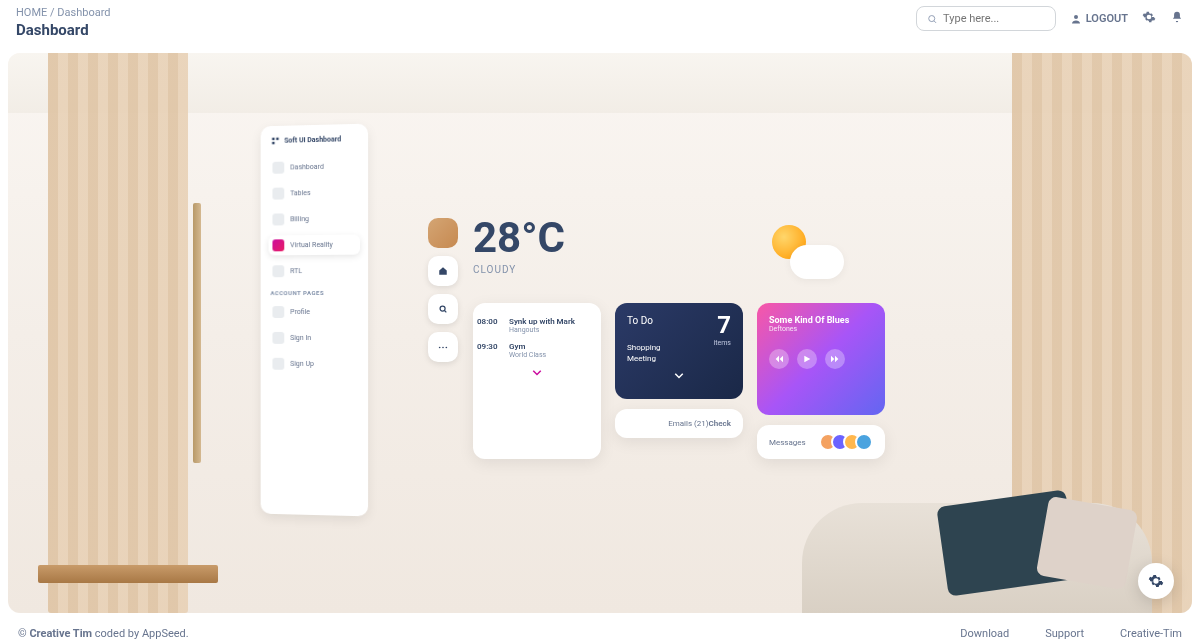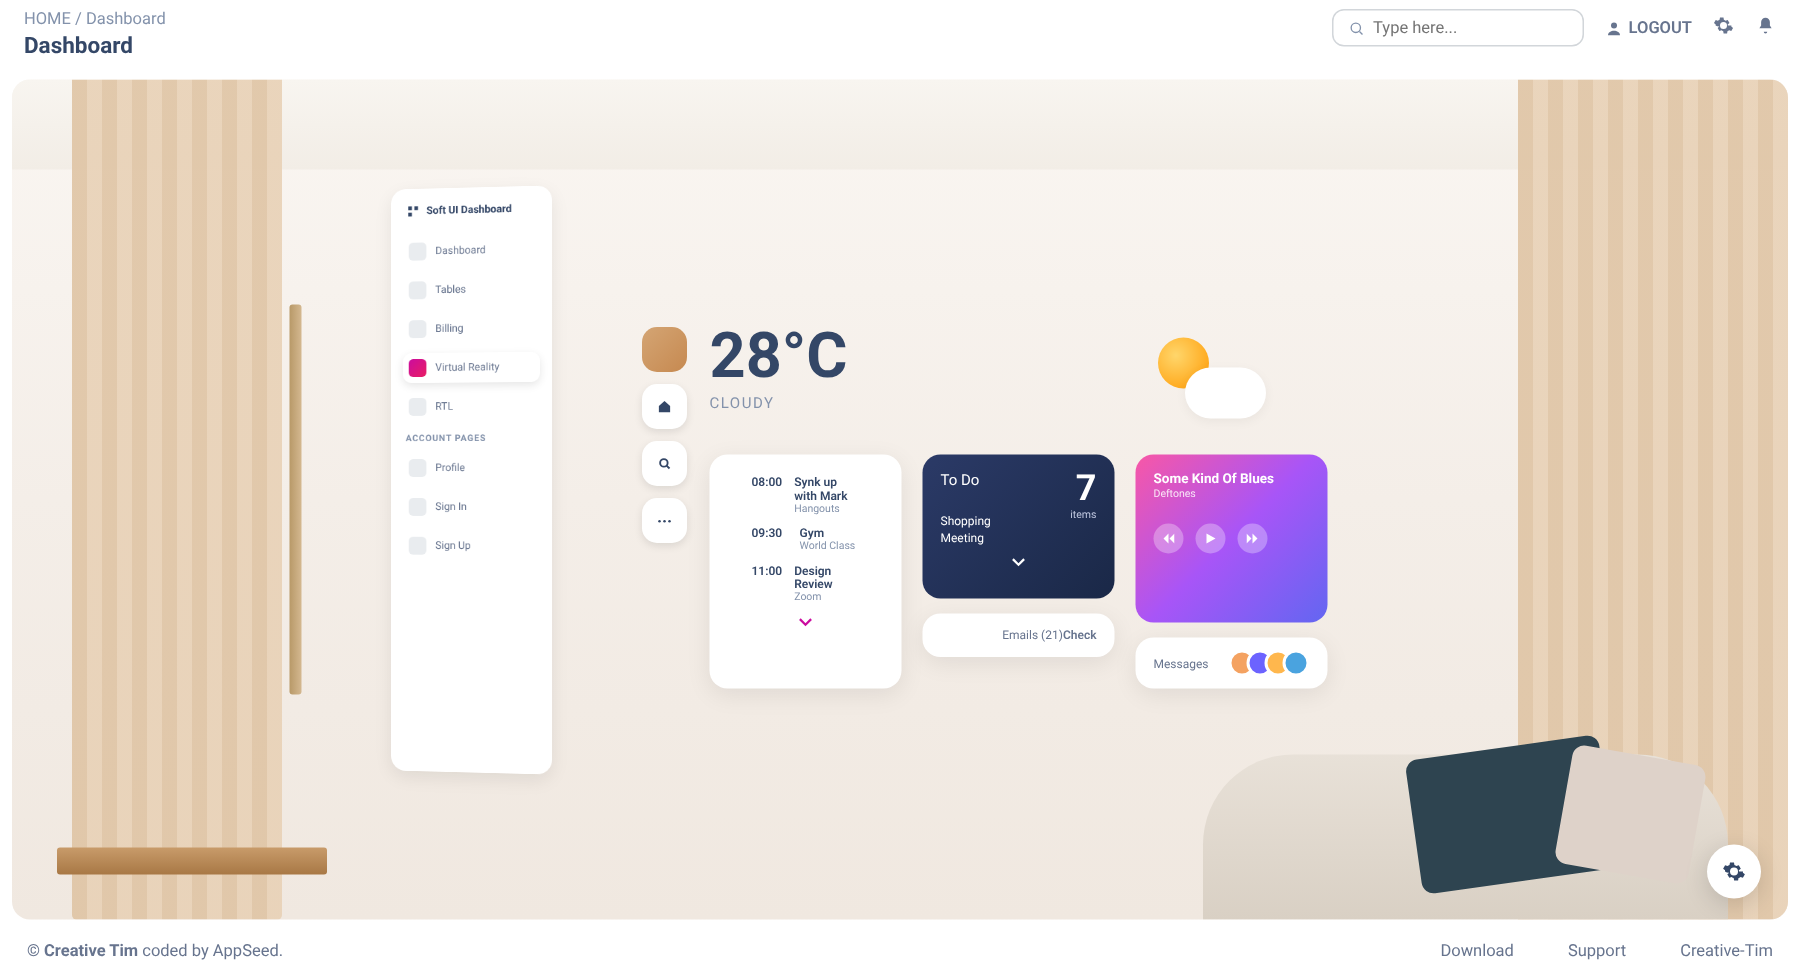--- a/index.html
+++ b/index.html
@@ -3,21 +3,21 @@
 <meta charset="utf-8">
 <style>
 *{box-sizing:border-box;margin:0;padding:0;font-family:-apple-system,BlinkMacSystemFont,'Segoe UI',Roboto,sans-serif}
 body{background:#fff;color:#344767;font-size:12px}
 .topbar{display:flex;justify-content:space-between;align-items:flex-start;padding:6px 16px}
 .top-left{display:flex;flex-direction:column;gap:2px}
 .breadcrumb{font-size:11px;color:#8392ab}
 .breadcrumb a{color:#8392ab;text-decoration:none}
 .page-title{font-size:15px;font-weight:700;color:#344767}
 .top-right{display:flex;align-items:center;gap:14px}
-.search{display:flex;align-items:center;border:1px solid #d2d6da;border-radius:8px;padding:5px 10px;width:168px;background:#fff}
+.search{display:flex;align-items:center;border:1px solid #d2d6da;border-radius:8px;padding:5px 10px;width:140px;background:#fff}
 .search input{border:none;outline:none;font-size:11px;color:#8392ab;width:100%;background:transparent}
 .search svg{width:12px;height:12px;margin-right:6px}
 .logout{display:flex;align-items:center;gap:4px;font-size:11px;font-weight:600;color:#67748e;text-decoration:none}
 .icon-btn{color:#67748e;cursor:pointer}
 .hero{position:relative;margin:8px;border-radius:12px;height:560px;overflow:hidden;background:linear-gradient(180deg,#faf6f2 0%,#f4eee8 50%,#f0e8e0 100%)}
 .room-ceiling{position:absolute;top:0;left:0;right:0;height:60px;background:linear-gradient(180deg,#f8f5f0,#f2ede6)}
 .curtain-l{position:absolute;left:40px;top:0;width:140px;height:100%;background:repeating-linear-gradient(90deg,#dfc4a4 0 10px,#e8d1b6 10px 20px);opacity:.9;border-radius:0 0 3px 3px}
 .curtain-r{position:absolute;right:0;top:0;width:180px;height:100%;background:repeating-linear-gradient(90deg,#dfc4a4 0 10px,#e8d1b6 10px 20px);opacity:.9}
 .door{position:absolute;left:185px;top:150px;width:8px;height:260px;background:linear-gradient(90deg,#b89968,#d4b890);border-radius:2px}
 .sofa{position:absolute;right:40px;bottom:0;width:350px;height:110px;background:linear-gradient(180deg,#e8e1d8,#d9d0c4);border-radius:60px 60px 0 0}
@@ -37,21 +37,21 @@
 .mini-btn{width:30px;height:30px;border-radius:10px;background:#fff;box-shadow:0 2px 6px rgba(0,0,0,.1);display:flex;align-items:center;justify-content:center;cursor:pointer}
 .weather{position:absolute;left:465px;top:160px}
 .weather-temp{font-size:42px;font-weight:700;color:#344767}
 .weather-cond{font-size:10px;color:#8392ab;letter-spacing:1px;margin-top:2px}
 .sun-icon{position:absolute;left:760px;top:170px;width:76px;height:56px}
 .sun-icon .cloud{position:absolute;right:0;bottom:0;width:54px;height:34px;background:#fff;border-radius:20px;box-shadow:0 2px 8px rgba(0,0,0,.05)}
 .sun-icon .sun{position:absolute;left:4px;top:2px;width:34px;height:34px;background:radial-gradient(circle at 35% 35%,#ffd66b,#ff9800);border-radius:50%}
 .cards{position:absolute;left:465px;top:250px;display:flex;gap:14px}
 .card{background:#fff;border-radius:12px;box-shadow:0 4px 16px rgba(0,0,0,.08)}
 .schedule{width:128px;padding:10px 0 6px}
-.sched-row{display:flex;padding:4px 28px;gap:8px;font-size:8px}
+.sched-row{display:flex;padding:4px 4px;gap:8px;font-size:8px}
 .sched-time{color:#344767;font-weight:600;width:24px}
 .sched-body{display:flex;flex-direction:column}
 .sched-title{color:#344767;font-weight:600}
 .sched-sub{color:#8392ab;font-size:7px}
 .sched-more{text-align:center;color:#cb0c9f;font-size:10px;padding-top:4px;cursor:pointer}
 .todo-wrap{width:128px;display:flex;flex-direction:column}
 .todo{background:linear-gradient(135deg,#2b3a67,#1a2847);border-radius:12px;color:#fff;padding:12px;height:96px;position:relative}
 .todo-title{font-size:10px;font-weight:400}
 .todo-count{position:absolute;right:12px;top:8px;font-size:24px;font-weight:700}
 .todo-items{position:absolute;right:12px;top:36px;font-size:7px;color:#c0c8e0}
@@ -209,27 +209,20 @@
             <div class="sched-sub">Hangouts</div>
           </div>
         </div>
       <div class="sched-row">
           <div class="sched-time">09:30</div>
           <div class="sched-body">
             <div class="sched-title">Gym</div>
             <div class="sched-sub">World Class</div>
           </div>
         </div>
-      <div class="sched-row">
-          <div class="sched-time">11:00</div>
-          <div class="sched-body">
-            <div class="sched-title">Design Review</div>
-            <div class="sched-sub">Zoom</div>
-          </div>
-        </div>
       <div class="sched-more"><svg width="10" height="6" viewBox="0 0 12 8" fill="none" stroke="#cb0c9f" stroke-width="2">
             <path d="M1 1l5 5 5-5"></path>
           </svg></div>
     </div>
 
     <div class="todo-wrap">
       <div class="todo">
         <div class="todo-title">To Do</div>
         <div class="todo-count">7</div>
         <div class="todo-items">items</div>

